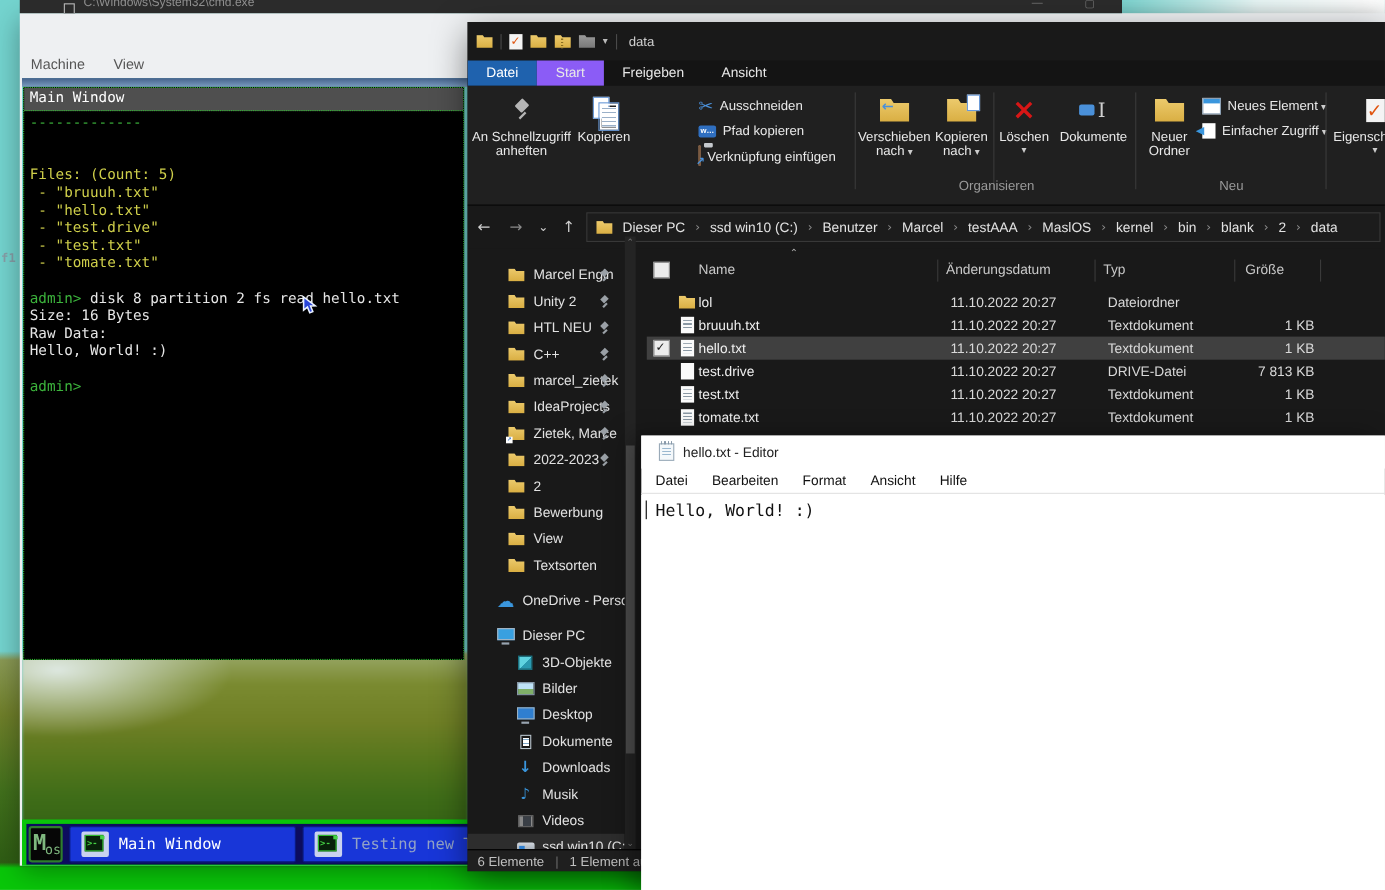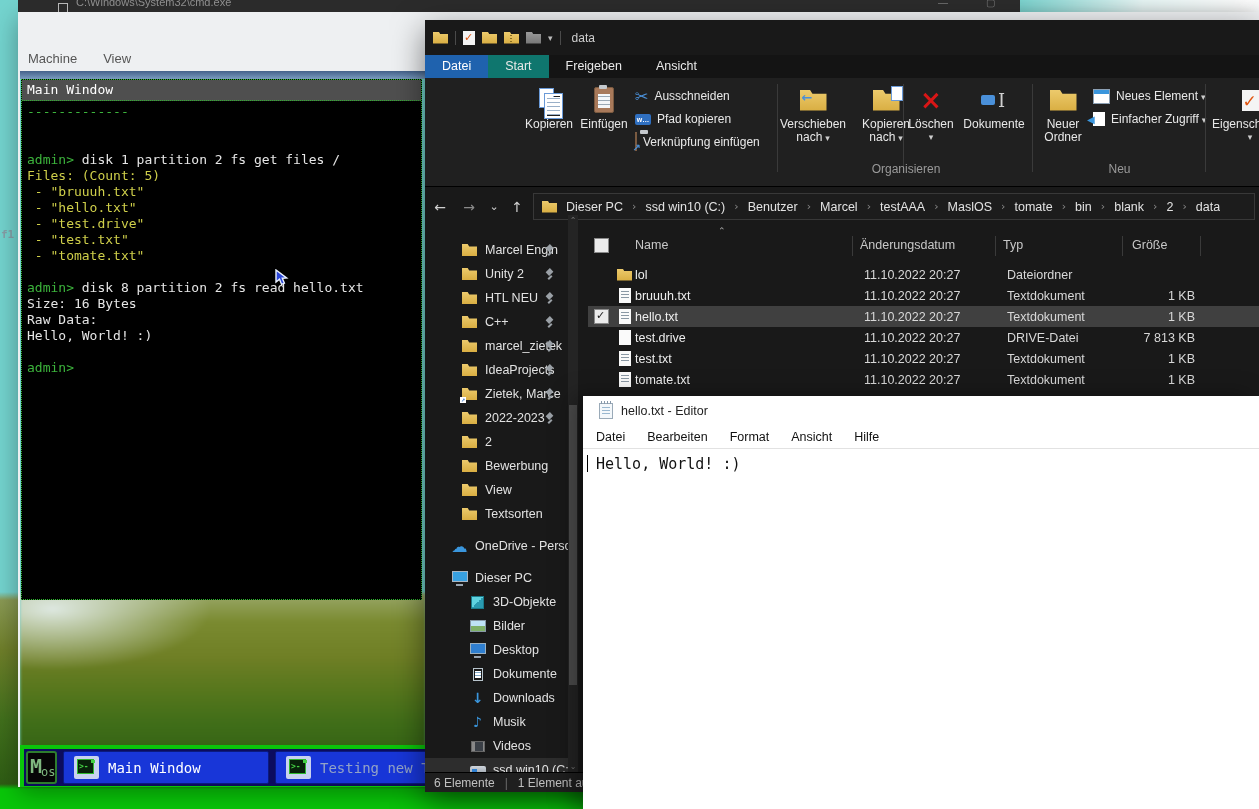--- a/index.html
+++ b/index.html
@@ -72,21 +72,21 @@
     clip-path:polygon(0 0,38% 0,48% 20%,100% 20%,100% 100%,0 100%)}
   .fold.zip:after{content:"";position:absolute;left:6px;top:3px;width:2px;height:9px;
     background:repeating-linear-gradient(180deg,#8a6d20 0 1px,transparent 1px 3px)}
   .fold.dim:before{background:linear-gradient(#9a9a9a,#777)}
   .chkdoc{width:12px;height:14px;background:#f4f4f4;position:relative;flex:none}
   .chkdoc:after{content:"✓";position:absolute;left:1px;top:0;font:bold 11px "DejaVu Sans",sans-serif;color:#e05510}
 
   .ex-tabs{position:absolute;left:0;top:35px;width:100%;height:23px;background:#141414;display:flex}
   .ex-tab{padding:0 17px;font-size:12.5px;line-height:23px;color:#e8e8e8}
   .ex-tab.datei{background:#1f62ae;color:#fff}
-  .ex-tab.active{background:#0f766e}
+  .ex-tab.active{background:#8b5cf6}
 
   .ribbon{position:absolute;left:0;top:58px;width:100%;height:108px;background:#202020;border-bottom:1px solid #000}
   .rb-sep{position:absolute;top:6px;height:88px;width:1px;background:#3a3a3a}
   .rb-big{position:absolute;top:4px;height:76px;display:flex;flex-direction:column;align-items:center;justify-content:flex-start;text-align:center}
   .rb-big .icon{height:36px;display:flex;align-items:center;justify-content:center}
   .rb-big .lab{font-size:12px;line-height:13px;color:#e8e8e8}
   .rb-small{position:absolute;height:20px;display:flex;align-items:center;gap:6px}
   .rb-small .lab{font-size:12px;color:#e8e8e8;white-space:nowrap}
   .rb-grp{position:absolute;top:84px;text-align:center;font-size:12px;color:#9a9a9a}
   .car:after{content:" ▾";font-size:9px;font-family:"DejaVu Sans",sans-serif;color:#ccc}
@@ -235,21 +235,20 @@
       <div class="term-title">Main Window</div>
       <div class="term-body">
 
 
           <div class="tline"><span class="green">-------------</span></div>
 
           <div class="tline"><span></span></div>
 
           <div class="tline"><span></span></div>
 
-          <div class="tline"><span class="prompt">admin&gt;</span><span class="white"> disk 1 partition 2 fs get files /</span></div>
 
           <div class="tline"><span class="yellow">Files: (Count: 5)</span></div>
 
           <div class="tline"><span class="yellow"> - "bruuuh.txt"</span></div>
 
           <div class="tline"><span class="yellow"> - "hello.txt"</span></div>
 
           <div class="tline"><span class="yellow"> - "test.drive"</span></div>
 
           <div class="tline"><span class="yellow"> - "test.txt"</span></div>
@@ -316,31 +315,31 @@
 
       <span class="ex-tab active">Start</span>
 
       <span class="ex-tab">Freigeben</span>
 
       <span class="ex-tab">Ansicht</span>
 
   </div>
 
   <div class="ribbon">
+    <div class="rb-big" style="left:2px;width:94px">
+      <span class="icon">
+          <span class="pinic"></span>
+        </span>
+      <span class="lab">An Schnellzugriff anheften</span>
+    </div>
     <div class="rb-big" style="left:98px;width:52px">
       <span class="icon">
           <span class="pages"></span>
         </span>
       <span class="lab">Kopieren</span>
-    </div>
-    <div class="rb-big" style="left:152px;width:54px">
-      <span class="icon">
-          <span class="clip"></span>
-        </span>
-      <span class="lab">Einfügen</span>
     </div>
     <div class="rb-small" style="left:210px;top:8px">
       <span class="scis">✂</span>
       <span class="lab">Ausschneiden</span>
     </div>
     <div class="rb-small" style="left:210px;top:31px">
       <span class="pathic">w…</span>
       <span class="lab">Pfad kopieren</span>
     </div>
     <div class="rb-small" style="left:210px;top:54px">
@@ -348,21 +347,21 @@
       <span class="lab">Verknüpfung einfügen</span>
     </div>
     <div class="rb-sep" style="left:352px"></div>
     <div class="rb-big" style="left:356px;width:64px">
       <span class="icon" style="position:relative">
           <span class="fold-lg"></span>
           <span class="movarr">←</span>
         </span>
       <span class="lab car">Verschieben nach</span>
     </div>
-    <div class="rb-big" style="left:434px;width:54px">
+    <div class="rb-big" style="left:422px;width:54px">
       <span class="icon" style="position:relative">
           <span class="fold-lg"></span>
           <span class="cp2"></span>
         </span>
       <span class="lab car">Kopieren nach</span>
     </div>
     <div class="rb-sep" style="left:478px"></div>
     <div class="rb-big" style="left:481px;width:50px">
       <span class="icon">
           <span class="delx">×</span>
@@ -421,21 +420,21 @@
           <span class="bsep">›</span>
           <span class="crumb">Marcel</span>
 
           <span class="bsep">›</span>
           <span class="crumb">testAAA</span>
 
           <span class="bsep">›</span>
           <span class="crumb">MaslOS</span>
 
           <span class="bsep">›</span>
-          <span class="crumb">tomate</span>
+          <span class="crumb">kernel</span>
 
           <span class="bsep">›</span>
           <span class="crumb">bin</span>
 
           <span class="bsep">›</span>
           <span class="crumb">blank</span>
 
           <span class="bsep">›</span>
           <span class="crumb">2</span>
 

